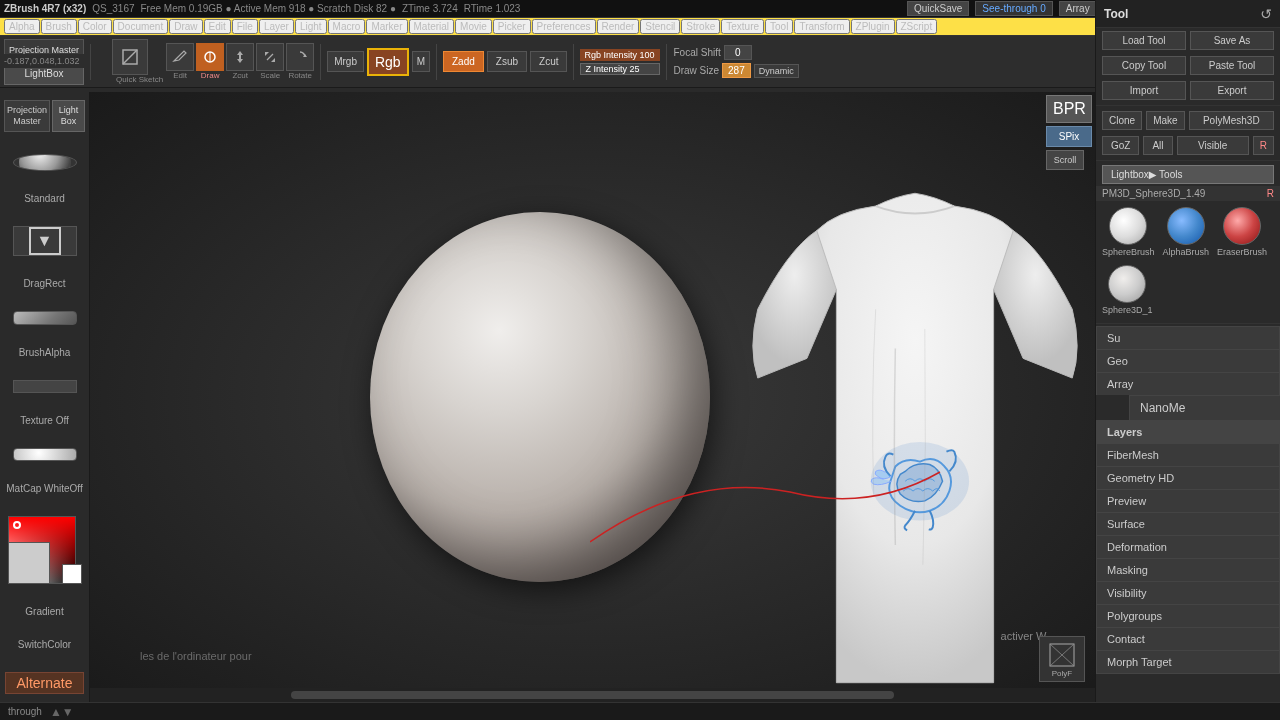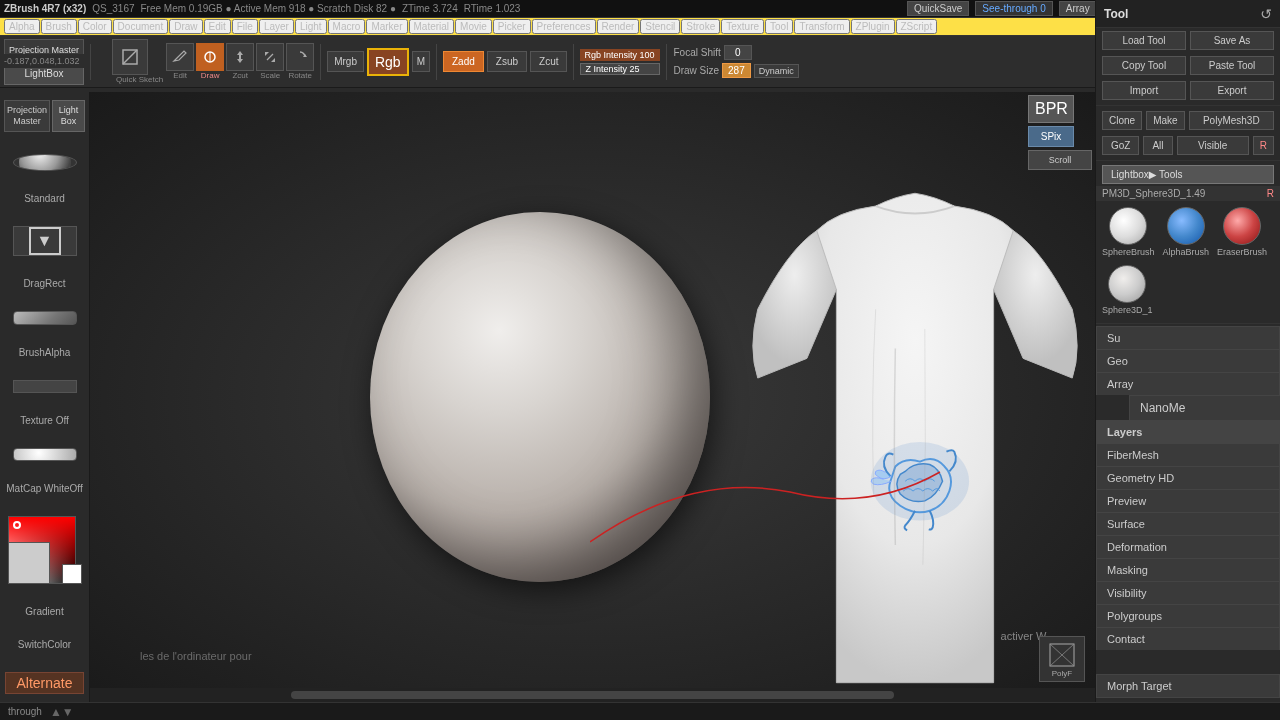--- a/index.html
+++ b/index.html
@@ -341,21 +341,21 @@
       background: #3a3a3a;
       border: 1px solid #444;
       border-bottom: none;
       color: #ccc;
       font-size: 11px;
       padding: 5px 10px;
       cursor: pointer;
       text-align: left;
       display: block;
     }
-    .section-btn:last-child { border-bottom: 1px solid #444; margin-top: 24px; }
+    .section-btn:last-child { border-bottom: 1px solid #444; }
 
     
     .bpr-spix-area {
       position: absolute;
       right: 188px;
       top: 95px;
       display: flex;
       flex-direction: column;
       gap: 3px;
     }
@@ -380,21 +380,21 @@
       width: 46px;
     }
     .scroll-btn {
       background: #444;
       border: 1px solid #666;
       color: #ccc;
       font-size: 9px;
       padding: 4px 4px;
       cursor: pointer;
       text-align: center;
-      width: 64px;
+      width: 38px;
     }
 
     
     #status-bar {
       position: absolute;
       bottom: 0;
       left: 0;
       right: 0;
       height: 18px;
       background: #1a1a1a;

